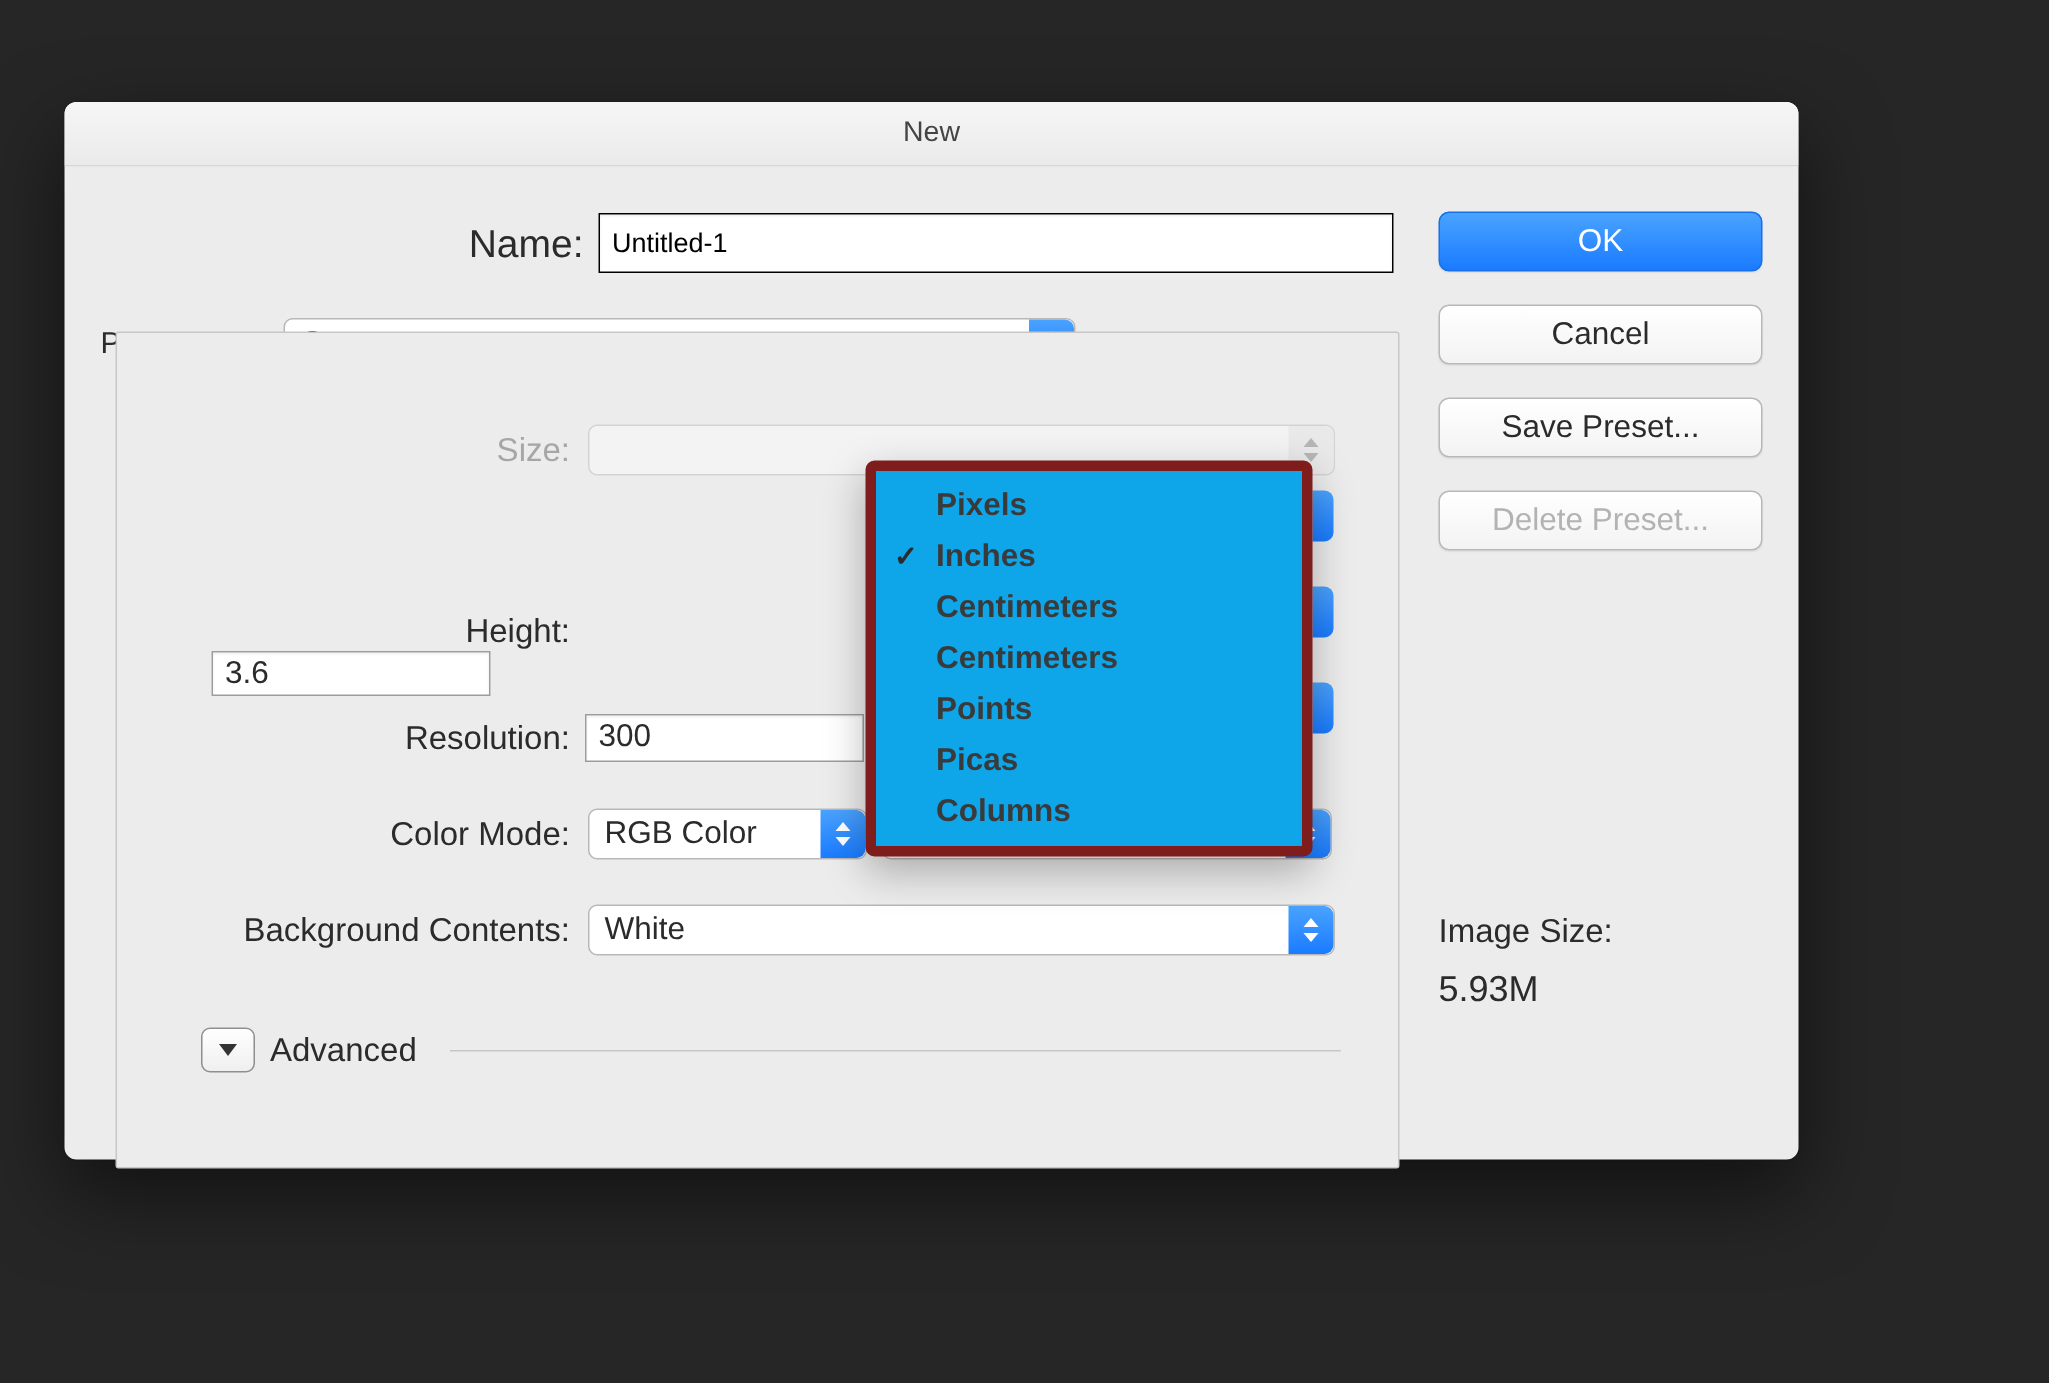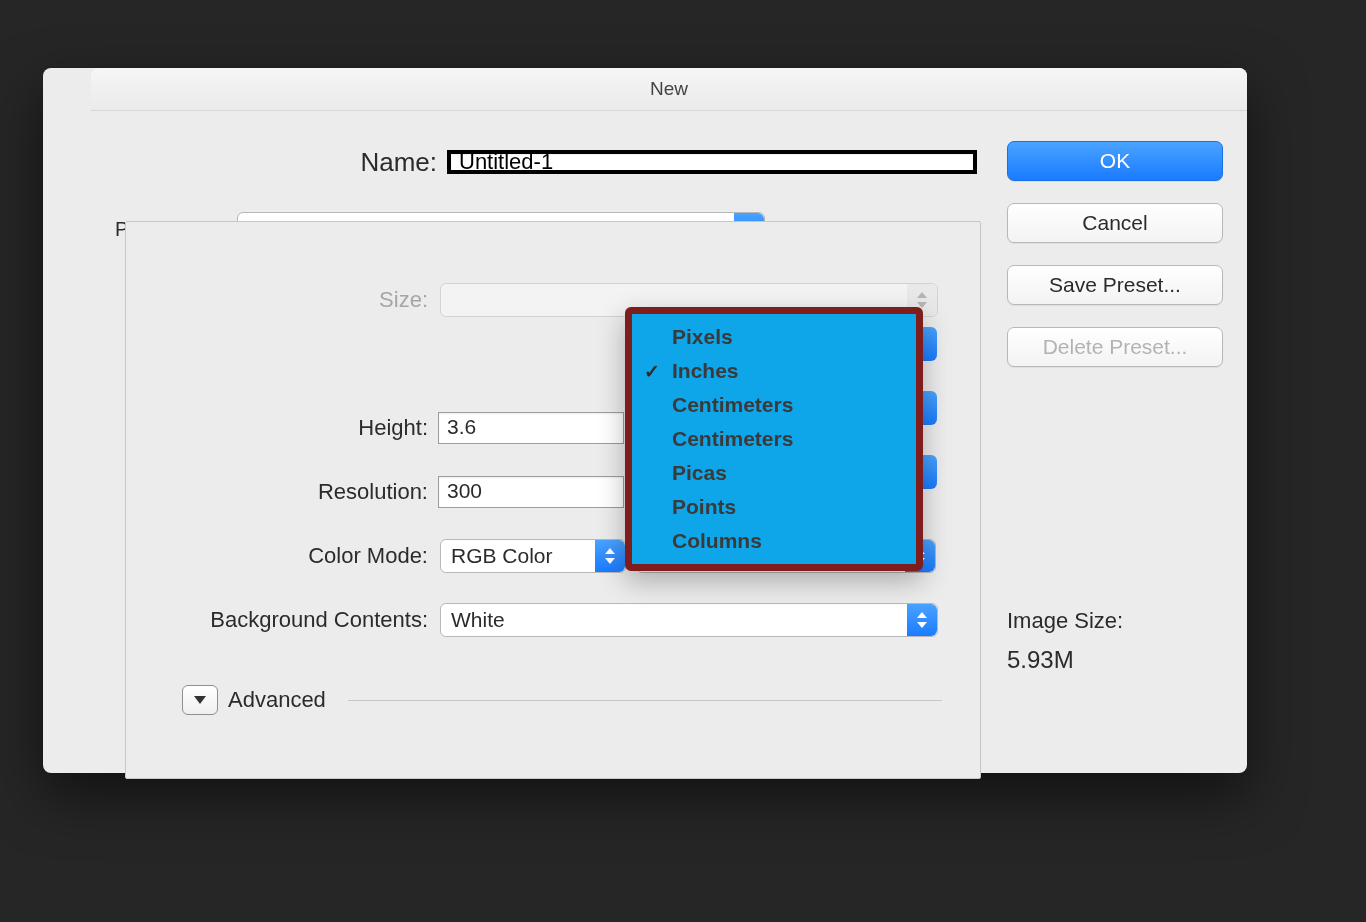--- a/index.html
+++ b/index.html
@@ -16,21 +16,20 @@
 
   .dialog {
     position: absolute;
     left: 43px;
     top: 68px;
     width: 1156px;
     height: 705px;
     background: #ececec;
     border-radius: 8px;
     box-shadow: 0 22px 55px rgba(0,0,0,0.55), 0 0 0 1px rgba(0,0,0,.08);
-    padding-left: 48px;
   }
 
   .titlebar {
     height: 42px;
     display: flex;
     align-items: center;
     justify-content: center;
     border-bottom: 1px solid #d7d7d7;
     background: linear-gradient(#f6f6f6,#eaeaea);
     border-top-left-radius: 8px;
@@ -64,26 +63,26 @@
     text-align: right;
     padding-right: 10px;
     color: #2b2b2b;
     font-size: 26px;
   }
 
   .name-label { width: 322px; }
   .preset-label { width: 116px; }
 
   .text-input {
-    height: 24px;
+    height: 40px;
     background: #fff;
-    border: 4px solid #000000;
+    border: 1px solid #000000;
     box-shadow: inset 0 1px 2px rgba(0,0,0,.07);
     padding: 2px 8px;
-    font-size: 22px;
+    font-size: 18px;
     box-sizing: border-box;
   }
 
   .name-input { width: 530px; }
 
   
   .select {
     position: relative;
     height: 34px;
     background: #fff;
@@ -150,21 +149,21 @@
   .inner-lbl { width: 302px; text-align:right; padding-right:10px; font-size:22px;}
   .inner-row {
     display:flex;
     align-items:center;
     height:40px;
     position:absolute;
     left:0;
   }
   .size-row       { top: 58px; }
   .width-row      { top: 122px; }
-  .height-row     { top: 186px; }
+  .height-row     { top: 186px; flex-direction: column; }
   .resolution-row { top: 250px; }
   .colormode-row  { top: 314px; }
   .bgcontents-row { top: 378px; }
   .advanced-row   { top: 458px; }
 
   .num-input {
     width: 186px;
     height: 32px;
     background:#fff;
     border:1px solid #9c9c9c;
@@ -387,24 +386,24 @@
         <span class="check">✓</span>
         <span>Inches</span>
       </div>
       <div class="menu-item">
         <span>Centimeters</span>
       </div>
       <div class="menu-item">
         <span>Centimeters</span>
       </div>
       <div class="menu-item">
+        <span>Points</span>
+      </div>
+      <div class="menu-item">
         <span>Picas</span>
-      </div>
-      <div class="menu-item">
-        <span>Points</span>
       </div>
       <div class="menu-item">
         <span>Columns</span>
       </div>
     </div>
 
   </div>
 </div>
 
 </body></html>

